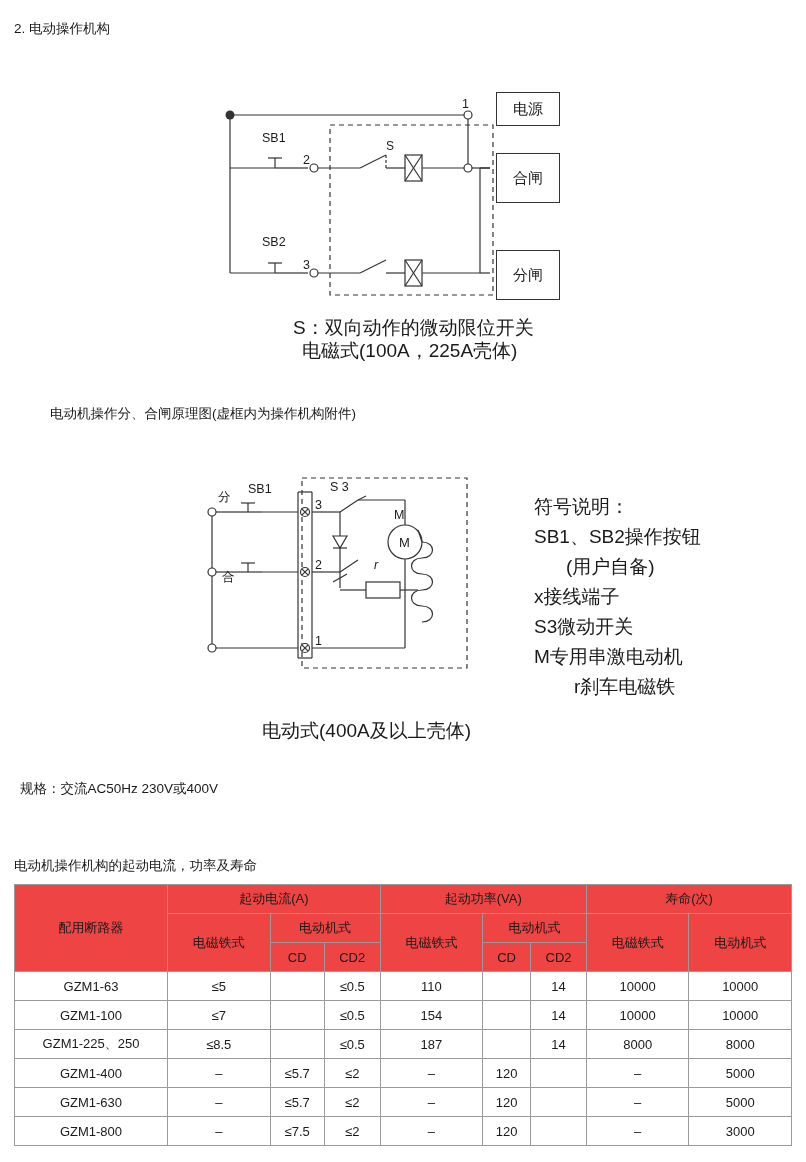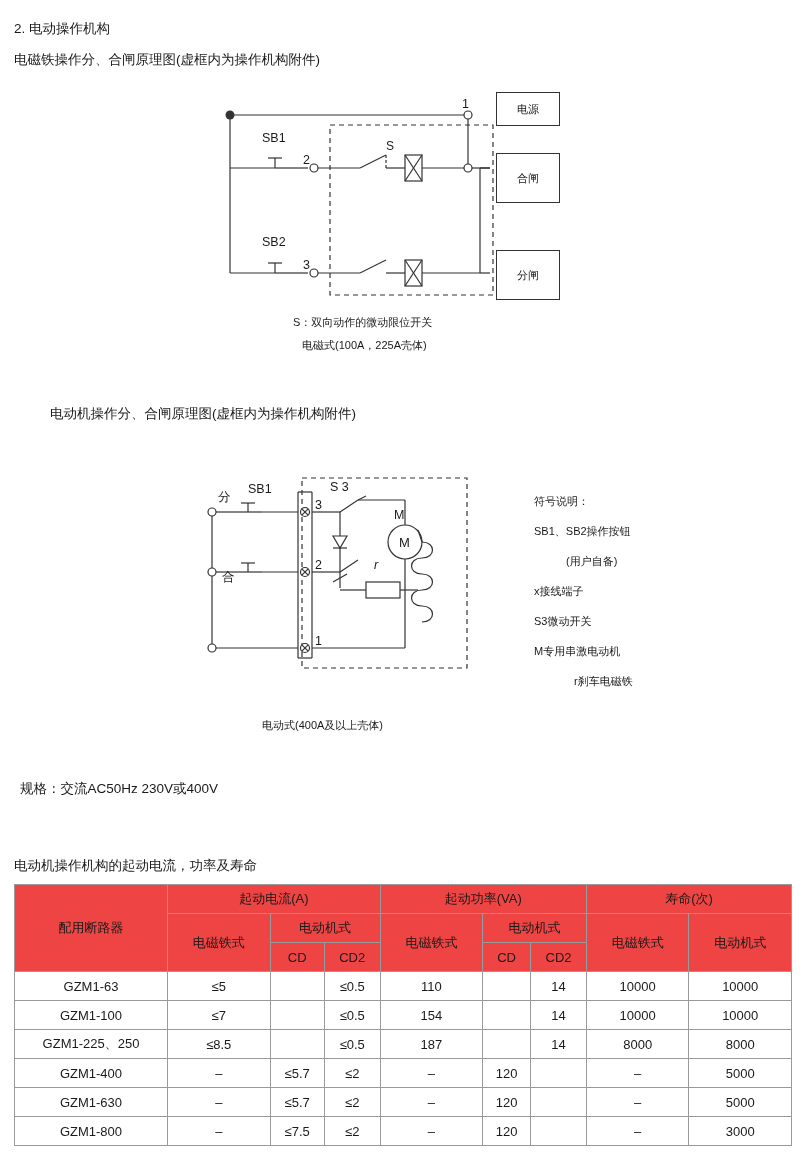--- a/index.html
+++ b/index.html
@@ -16,21 +16,21 @@
     overflow: hidden;
   }
   .page {
     position: relative;
     width: 655px;
     height: 1162px;
     padding: 0;
   }
   .txt {
     position: absolute;
-    font-size: 11px;
+    font-size: 19px;
     line-height: 1.4;
     white-space: nowrap;
   }
   .heading {
     font-size: 13.5px;
   }
 
   
   #diagram1 {
     position: absolute;
@@ -47,21 +47,21 @@
     height: 215px;
   }
   .lbl {
     position: absolute;
     font-size: 12.5px;
     white-space: nowrap;
   }
   .boxlbl {
     position: absolute;
     border: 1px solid #333;
-    font-size: 11px;
+    font-size: 15px;
     display: flex;
     align-items: center;
     justify-content: center;
     background: #fff;
   }
 
   
   .tbl-wrap {
     position: absolute;
     left: 14px;
@@ -87,21 +87,20 @@
     width: 148px;
   }
 </style>
 </head>
 <body>
 
 <div class="page">
 
   <div class="txt heading" style="left:14px; top:20px;">2. 电动操作机构</div>
 
-  <div class="txt heading" style="left:14px; top:51px;">电磁铁操作分、合闸原理图(虚框内为操作机构附件)</div>
 
   <div id="diagram1">
     <svg width="400" height="215" viewBox="0 0 400 215" xmlns="http://www.w3.org/2000/svg">
       <g fill="none" stroke="#333" stroke-width="1.2">
 
         <line x1="40" y1="20" x2="40" y2="178"></line>
 
         <circle cx="40" cy="20" r="4.5" fill="#333" stroke="none"></circle>
 
         <line x1="40" y1="20" x2="278" y2="20"></line>

